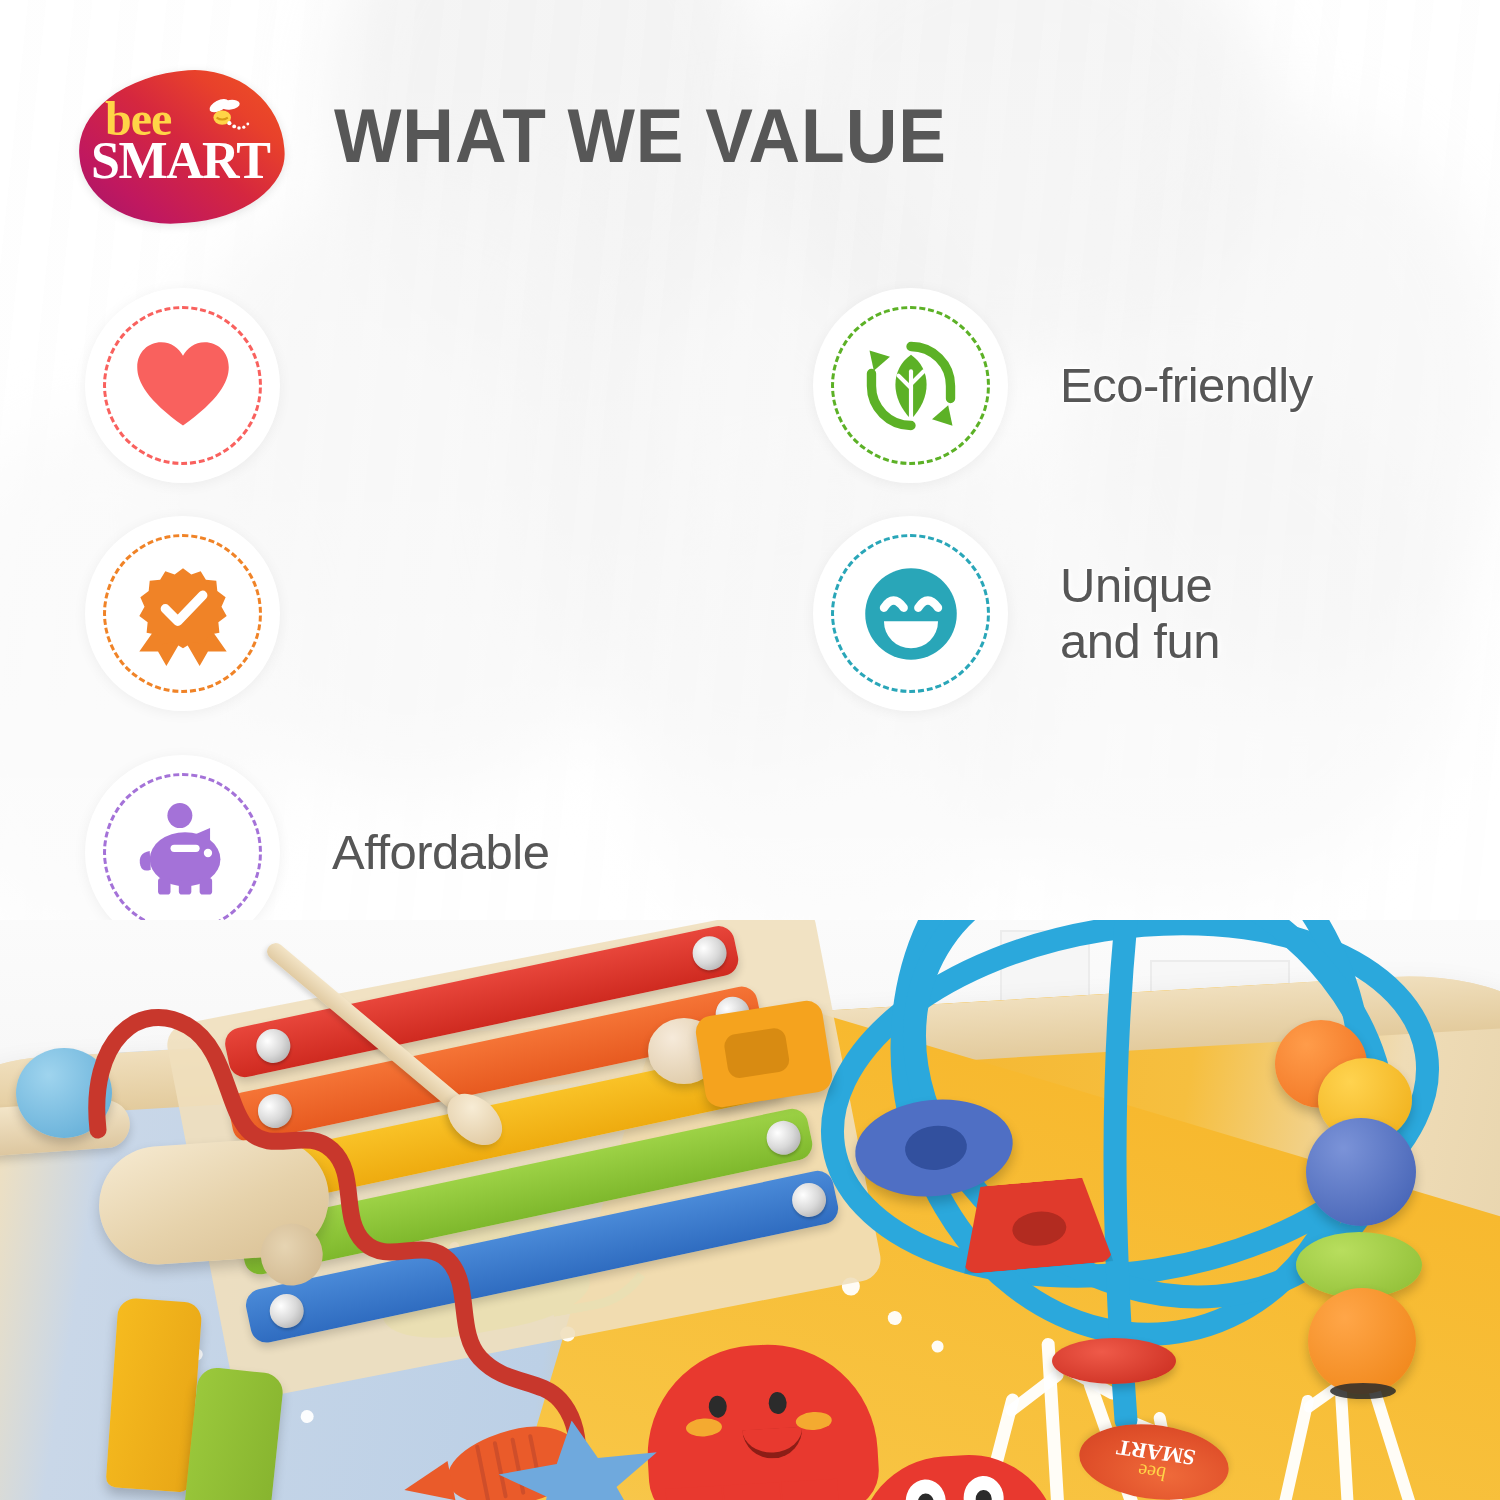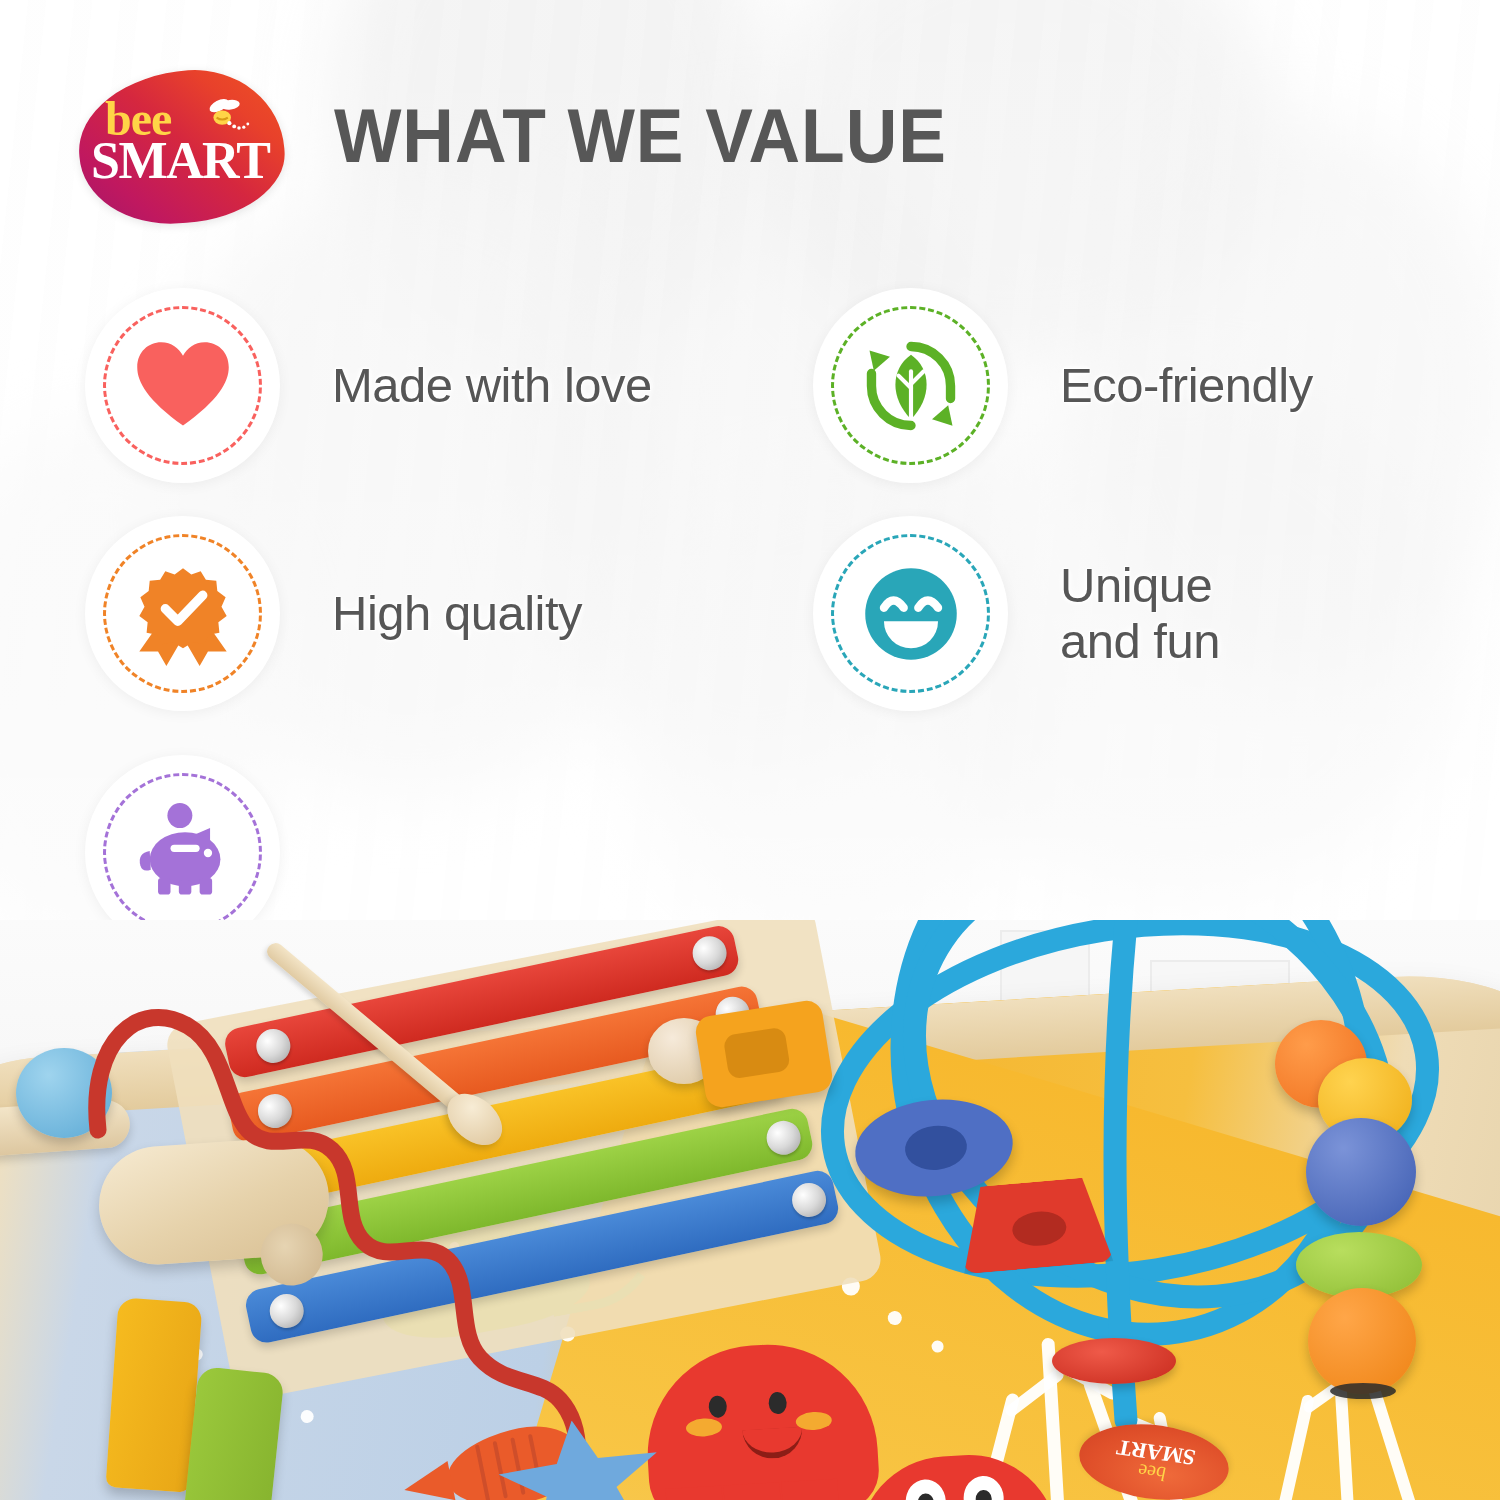--- a/index.html
+++ b/index.html
@@ -299,23 +299,20 @@
 
     <div class="value-item vi-love">
       <div class="badge" style="color:#F9615E">
         <span class="dash-ring"></span>
         <span class="glyph">
           <svg viewBox="0 0 100 100" width="104" height="104">
             <path d="M50 88 C16 64 6 46 6 32 C6 17 17 8 29 8 C39 8 46 14 50 21 C54 14 61 8 71 8 C83 8 94 17 94 32 C94 46 84 64 50 88 Z" fill="#F9615E"></path>
           </svg>
         </span>
       </div>
-      <div class="value-text">
-        <span class="ln">Made with love</span>
-      </div>
     </div>
 
     <div class="value-item vi-eco">
       <div class="badge" style="color:#5CB126">
         <span class="dash-ring"></span>
         <span class="glyph">
           <svg viewBox="0 0 100 100" width="104" height="104">
             <path d="M50 12 A38 38 0 0 1 88 50 L88 62" stroke="#5CB126" stroke-width="9" fill="none" stroke-linecap="round"></path>
             <path d="M50 88 A38 38 0 0 1 12 50 L12 38" stroke="#5CB126" stroke-width="9" fill="none" stroke-linecap="round"></path>
             <polygon points="12,14 30,24 12,34" fill="#5CB126" transform="rotate(-12 20 24)"></polygon>
@@ -338,21 +335,20 @@
         <span class="glyph">
           <svg viewBox="0 0 100 100" width="104" height="104">
             <polygon points="22,66 8,86 26,86 34,100 48,76" fill="#F08327"></polygon>
             <polygon points="78,66 92,86 74,86 66,100 52,76" fill="#F08327"></polygon>
             <path d="M50 6 L58 12 L67 9 L72 17 L82 18 L83 28 L91 34 L87 43 L92 52 L84 58 L85 68 L75 70 L70 79 L60 77 L50 83 L40 77 L30 79 L25 70 L15 68 L16 58 L8 52 L13 43 L9 34 L17 28 L18 18 L28 17 L33 9 L42 12 Z" fill="#F08327"></path>
             <path d="M33 45 L45 57 L69 32" stroke="#ffffff" stroke-width="9" fill="none" stroke-linecap="round" stroke-linejoin="round"></path>
           </svg>
         </span>
       </div>
       <div class="value-text">
-        <span class="ln">High quality</span>
       </div>
     </div>
 
     <div class="value-item vi-unique">
       <div class="badge" style="color:#29A6B8">
         <span class="dash-ring"></span>
         <span class="glyph">
           <svg viewBox="0 0 100 100" width="104" height="104">
             <circle cx="50" cy="50" r="44" fill="#29A6B8"></circle>
             <path d="M24 44 q9 -14 19 0" stroke="#ffffff" stroke-width="8" fill="none" stroke-linecap="round"></path>
@@ -377,20 +373,23 @@
             <ellipse cx="52" cy="56" rx="34" ry="26" fill="#A472D8"></ellipse>
             <path d="M18 48 q-12 2 -9 14 q2 7 10 4" fill="#A472D8"></path>
             <rect x="26" y="74" width="12" height="16" rx="3" fill="#A472D8"></rect>
             <rect x="46" y="76" width="12" height="14" rx="3" fill="#A472D8"></rect>
             <rect x="66" y="74" width="12" height="16" rx="3" fill="#A472D8"></rect>
             <rect x="38" y="42" width="28" height="7" rx="3.5" fill="#ffffff"></rect>
             <circle cx="74" cy="50" r="4" fill="#ffffff"></circle>
           </svg>
         </span>
       </div>
+      <div class="value-text">
+        <span class="ln">Affordable</span>
+      </div>
     </div>
   </div>
 
   <div class="photo">
     <div class="room-bg"></div>
     <div class="room-shape rs1"></div>
     <div class="room-shape rs2"></div>
     <div class="room-shape rs3"></div>
 
     <div class="board">

